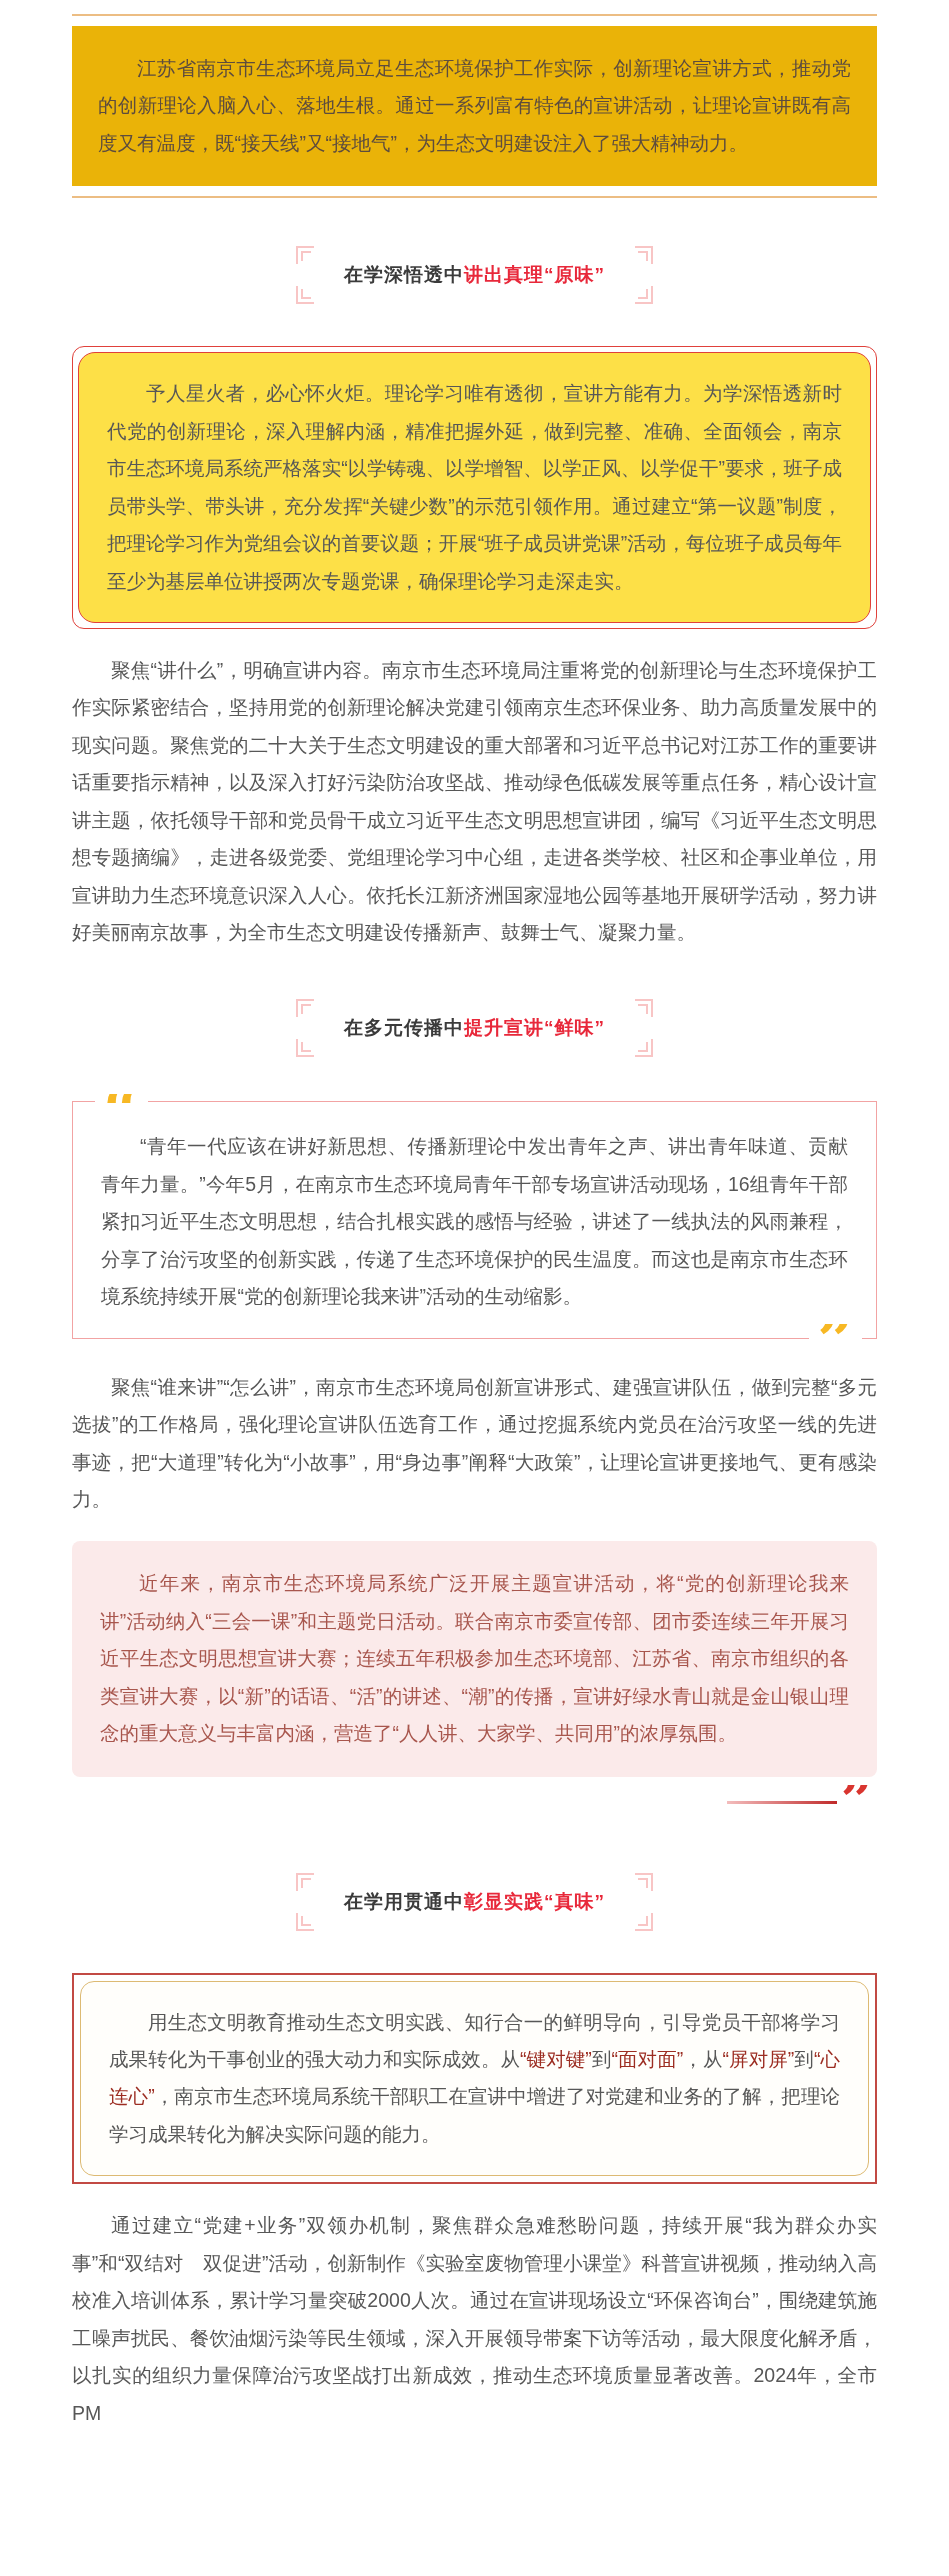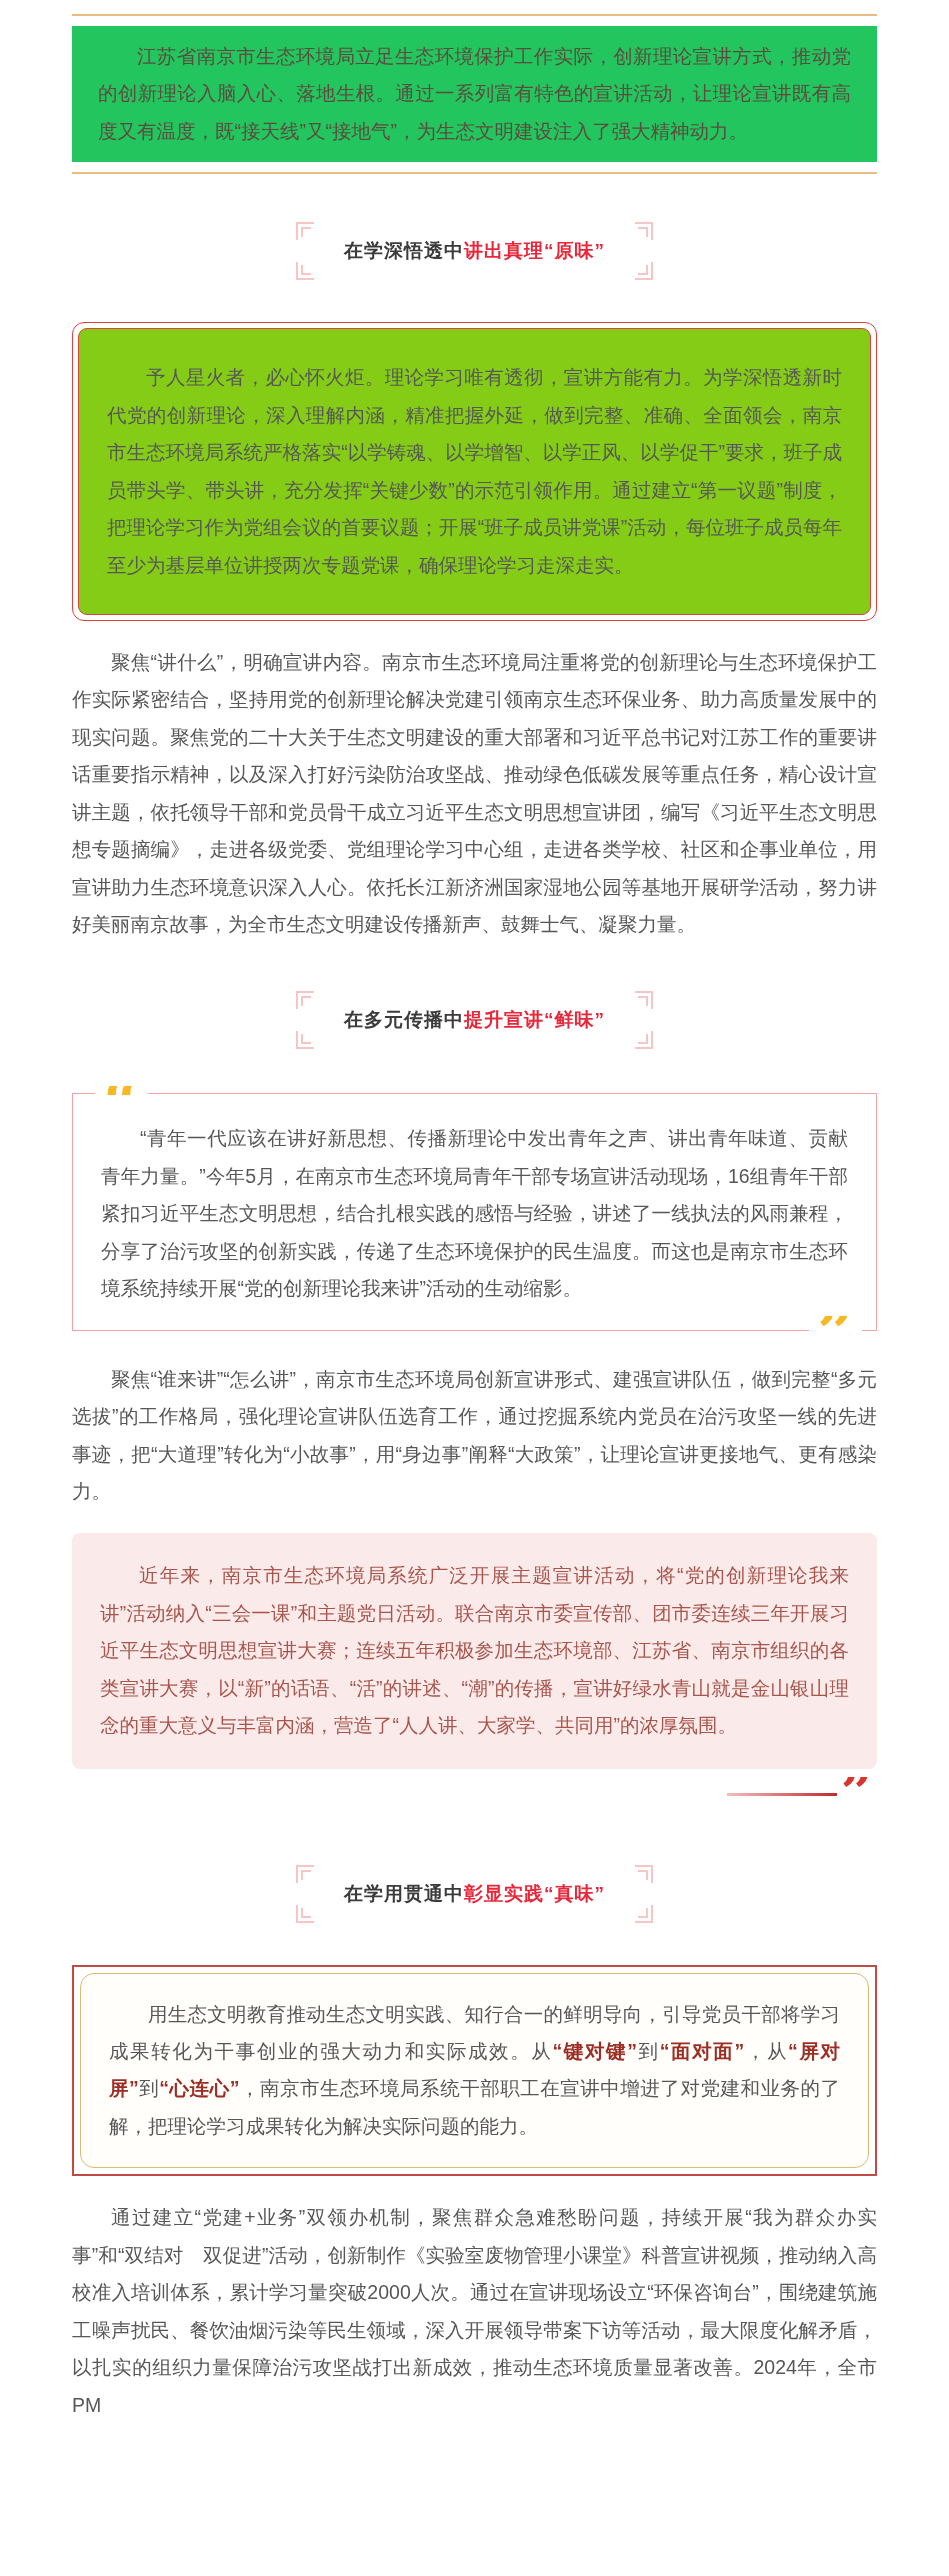--- a/index.html
+++ b/index.html
@@ -21,22 +21,22 @@
   .indent { text-indent: 2em; }
   .para { margin: 23px 0; }
 
   
   .intro {
     border-top: 2px solid #ecbd83;
     border-bottom: 2px solid #ecbd83;
     padding: 10px 0;
   }
   .intro-inner {
-    background: #22c55e;
-    padding: 12px 26px;
+    background: #eab308;
+    padding: 24px 26px;
     font-size: 19.5px;
     line-height: 1.92;
     color: #5d4c3e;
     text-align: justify;
   }
 
   
   .section-title-wrap { text-align: center; margin: 48px 0 42px; }
   .title-frame {
     position: relative;
@@ -61,23 +61,23 @@
 
   
   .red-box {
     border: 1px solid #e0413b;
     border-radius: 12px;
     padding: 5px;
     background: #ffffff;
   }
   .red-box-inner {
     border: 1px solid #e0413b;
-    border-radius: 9px;
-    background: #84cc16;
-    padding: 30px 28px;
+    border-radius: 17px;
+    background: #fde047;
+    padding: 22px 28px;
   }
 
   
   .quote-box {
     position: relative;
     border: 1px solid #f2a3a3;
     margin: 44px 0 30px;
     padding: 26px 28px 22px;
   }
   .quote-mark {
@@ -126,21 +126,21 @@
     border: 2px solid #c24a44;
     padding: 6px;
     background: #ffffff;
   }
   .gold-box-inner {
     border: 1px solid #ddba73;
     border-radius: 14px;
     background: #fffefb;
     padding: 22px 28px;
   }
-  .hl { color: #9c2d22; font-weight: bold; }
+  .hl { color: #9c2d22; font-weight: normal; }
 </style>
 </head>
 <body>
 
 <div class="page">
 
   <div class="intro">
     <div class="intro-inner">
       <p class="indent">江苏省南京市生态环境局立足生态环境保护工作实际，创新理论宣讲方式，推动党的创新理论入脑入心、落地生根。通过一系列富有特色的宣讲活动，让理论宣讲既有高度又有温度，既“接天线”又“接地气”，为生态文明建设注入了强大精神动力。</p>
     </div>

